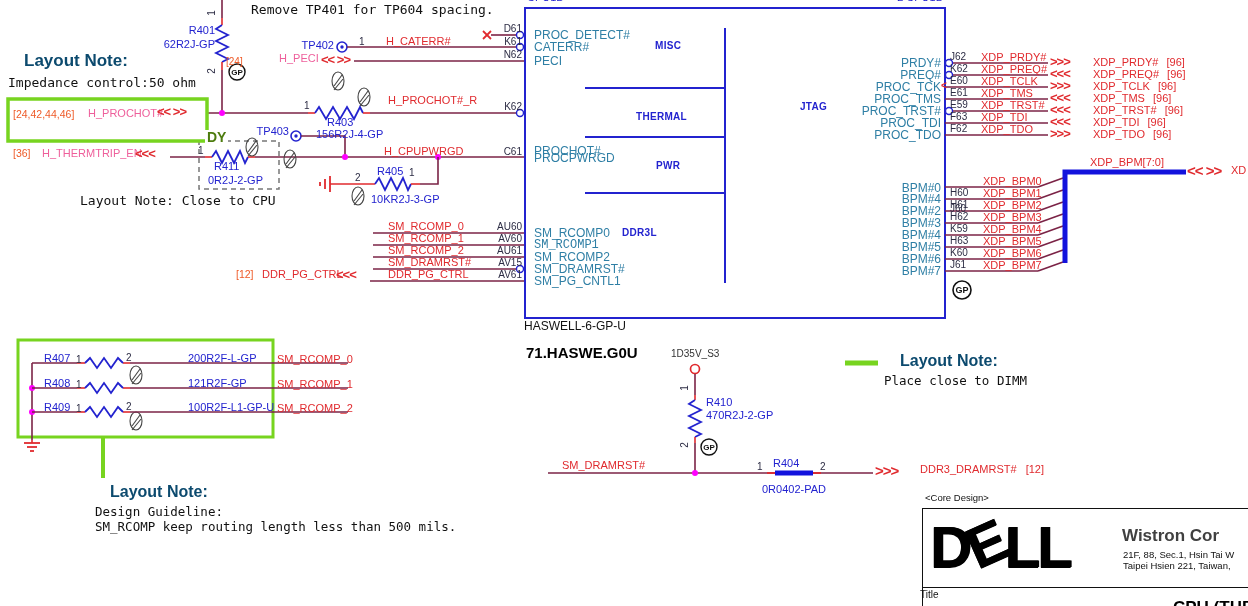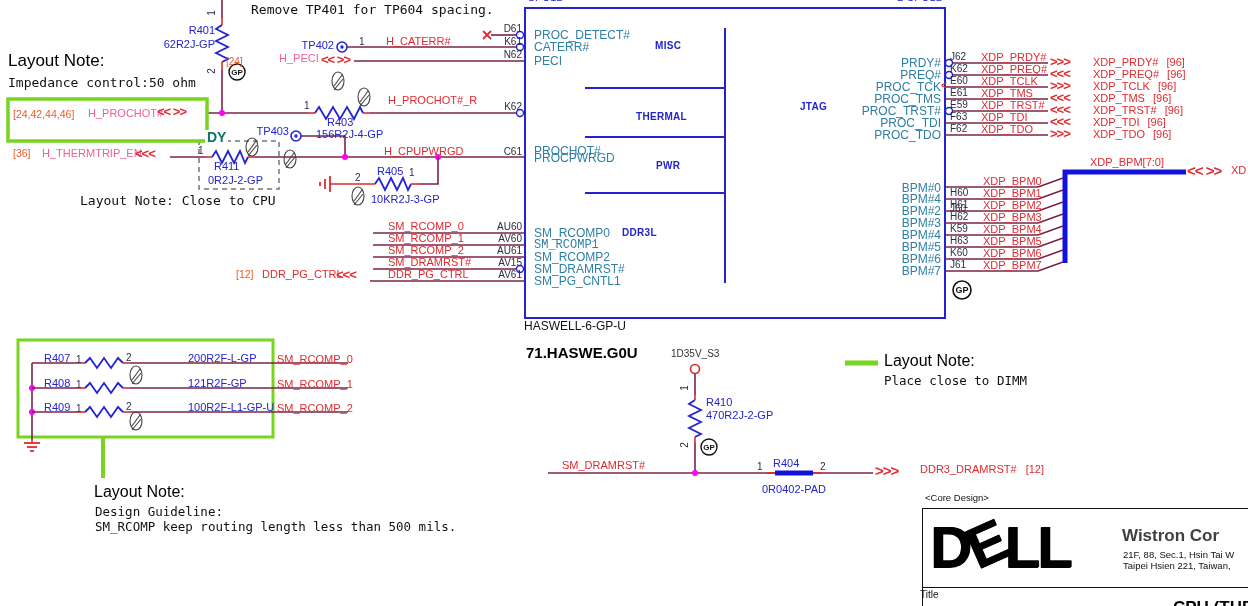--- a/index.html
+++ b/index.html
@@ -7,21 +7,21 @@
        font-family:"Liberation Sans",sans-serif;}
   svg.layer{position:absolute;left:0;top:0;z-index:1;}
   .t{position:absolute;white-space:nowrap;line-height:1;z-index:2;font-size:11px;}
   .mono{font-family:"DejaVu Sans Mono",monospace;font-size:12.5px;color:#111;}
   .red{color:#e02a2e;}
   .pink{color:#ee5f9b;}
   .org{color:#ee5a28;}
   .blue{color:#2323cf;}
   .teal{color:#2f7fa5;font-size:12px;}
   .navy{color:#2c2c44;font-size:10px;}
-  .grn{color:#000000;font-weight:normal;font-size:16px;}
+  .grn{color:#0c4a6e;font-weight:bold;font-size:16px;margin-left:16px;}
   .sec{color:#2323cf;font-weight:bold;font-size:10px;letter-spacing:.3px;}
   .chev{font-weight:bold;color:#e02a2e;letter-spacing:-1px;font-size:13px;}
   .rot{transform:rotate(-90deg);transform-origin:center;}
   .ra{text-align:right;}
   .big{font-weight:bold;font-size:15px;color:#000;}
   .dell{font-weight:bold;font-size:58px;color:#000;letter-spacing:-3px;
         text-shadow:1px 0 #000,0 .5px #000;}
   .dell .tiltE{display:inline-block;transform:rotate(-24deg) translateY(-3px);}
   .tbox{position:absolute;border:1.5px solid #111;z-index:2;background:transparent;}
 </style>
@@ -247,21 +247,21 @@
 
 <div class="t navy" style="left:304px;top:101px;">1</div>
 <div class="t red" style="left:388px;top:95px;">H_PROCHOT#_R</div>
 <div class="t blue" style="left:327px;top:117px;">R403</div>
 <div class="t blue" style="left:316px;top:129px;">156R2J-4-GP</div>
 
 <div class="t blue ra" style="right:959px;top:126px;">TP403</div>
 <div class="t org" style="left:13px;top:148px;font-size:10.5px;">[36]</div>
 <div class="t pink" style="left:42px;top:148px;">H_THERMTRIP_EN</div>
 <div class="t chev" style="left:135px;top:147px;">&lt;&lt;&lt;</div>
-<div class="t" style="left:205px;top:130px;font-weight:bold;font-size:14px;color:#0f766e;background:#fff;padding:0 2px;">DY</div>
+<div class="t" style="left:205px;top:130px;font-weight:bold;font-size:14px;color:#4d7c0f;background:#fff;padding:0 2px;">DY</div>
 <div class="t navy" style="left:198px;top:146px;">1</div>
 <div class="t blue" style="left:214px;top:161px;">R411</div>
 <div class="t blue" style="left:208px;top:175px;">0R2J-2-GP</div>
 
 <div class="t red" style="left:384px;top:146px;">H_CPUPWRGD</div>
 <div class="t blue" style="left:377px;top:166px;">R405</div>
 <div class="t navy" style="left:355px;top:173px;">2</div>
 <div class="t navy" style="left:409px;top:168px;">1</div>
 <div class="t blue" style="left:371px;top:194px;">10KR2J-3-GP</div>
 <div class="t mono" style="left:80px;top:194px;font-size:13px;">Layout Note: Close to CPU</div>

